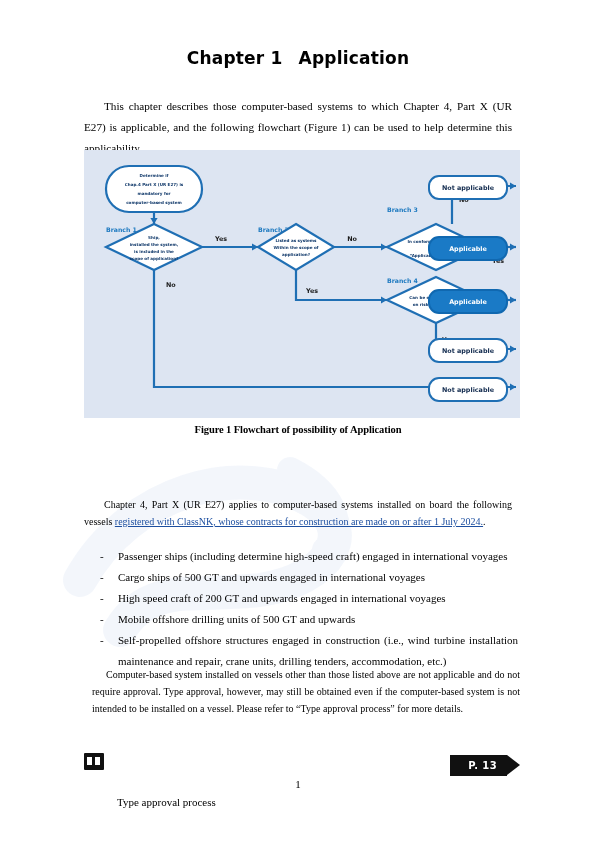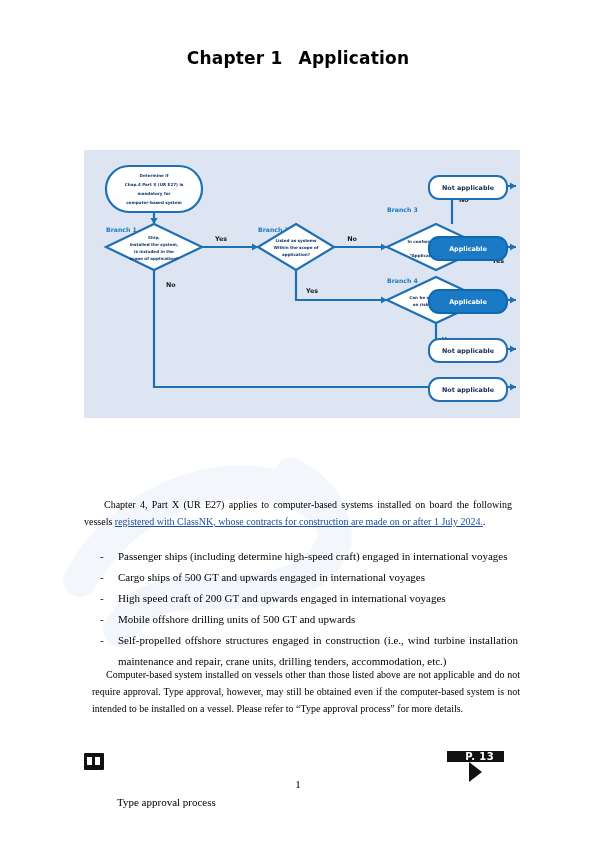--- a/index.html
+++ b/index.html
@@ -148,26 +148,25 @@
     background: #ffffff;
   }
   .footer-label {
     position: absolute;
     left: 117px;
     top: 796px;
     font-size: 11px;
   }
   .page-badge {
     position: absolute;
-    right: 92px;
+    right: 76px;
     top: 751px;
     height: 28px;
     display: flex;
     align-items: center;
-    flex-direction: column;
   }
   .page-badge .body {
     background: #111111;
     color: #ffffff;
     height: 21px;
     display: flex;
     align-items: center;
     padding: 0 10px 0 18px;
     font-family: "DejaVu Sans", sans-serif;
     font-size: 10px;
@@ -201,20 +200,21 @@
 
   <svg class="watermark" viewBox="0 0 330 230">
     <path d="M20 150 C70 60 180 30 250 70 C300 100 270 150 200 160 C140 168 90 150 60 200" fill="none" stroke="#e8eef8" stroke-width="34" stroke-linecap="round"></path>
     <path d="M230 40 C270 60 290 95 265 120" fill="none" stroke="#e8eef8" stroke-width="26" stroke-linecap="round"></path>
   </svg>
 
   <div class="chapter-title">
     <span class="num">Chapter 1</span><span>Application</span>
   </div>
 
+  <div class="intro">This chapter describes those computer-based systems to which Chapter 4, Part X (UR E27) is applicable, and the following flowchart (Figure 1) can be used to help determine this applicability.</div>
 
   <div class="figure-panel">
     <svg width="436" height="268" viewBox="0 0 436 268">
       <g fill="none" stroke="#1f6fb4" stroke-width="2.2">
 
         <path d="M70 62 L70 74"></path>
         <path d="M70 74 l-3.6 -6 h7.2 z" fill="#1f6fb4" stroke="none"></path>
 
         <path d="M118 97 L174 97"></path>
         <path d="M174 97 l-6 -3.6 v7.2 z" fill="#1f6fb4" stroke="none"></path>
@@ -304,20 +304,21 @@
       <span style="font-family:'DejaVu Sans',sans-serif;font-size:6.4px;font-weight:bold;color:#ffffff;">Applicable</span>
     </div>
     <div style="position:absolute;left:344px;top:188px;width:76px;height:21px;border:2px solid #1f6fb4;border-radius:11px;background:#ffffff;display:flex;align-items:center;justify-content:center;">
       <span style="font-family:'DejaVu Sans',sans-serif;font-size:6.4px;font-weight:bold;color:#10294d;">Not applicable</span>
     </div>
     <div style="position:absolute;left:344px;top:227px;width:76px;height:21px;border:2px solid #1f6fb4;border-radius:11px;background:#ffffff;display:flex;align-items:center;justify-content:center;">
       <span style="font-family:'DejaVu Sans',sans-serif;font-size:6.4px;font-weight:bold;color:#10294d;">Not applicable</span>
     </div>
   </div>
 
+  <div class="figure-caption">Figure 1 Flowchart of possibility of Application</div>
 
 
   <div class="body-para p1"><span>Chapter 4, Part X (UR E27) applies to computer-based systems installed on board the following vessels </span><a class="link" href="#">registered with ClassNK, whose contracts for construction are made on or after 1 July 2024.</a><span>.</span></div>
 
   <div class="bullets">
     <div class="bullet-row">
       <span class="dash">-</span>
       <span class="txt">Passenger ships (including determine high-speed craft) engaged in international voyages</span>
     </div>
     <div class="bullet-row">

